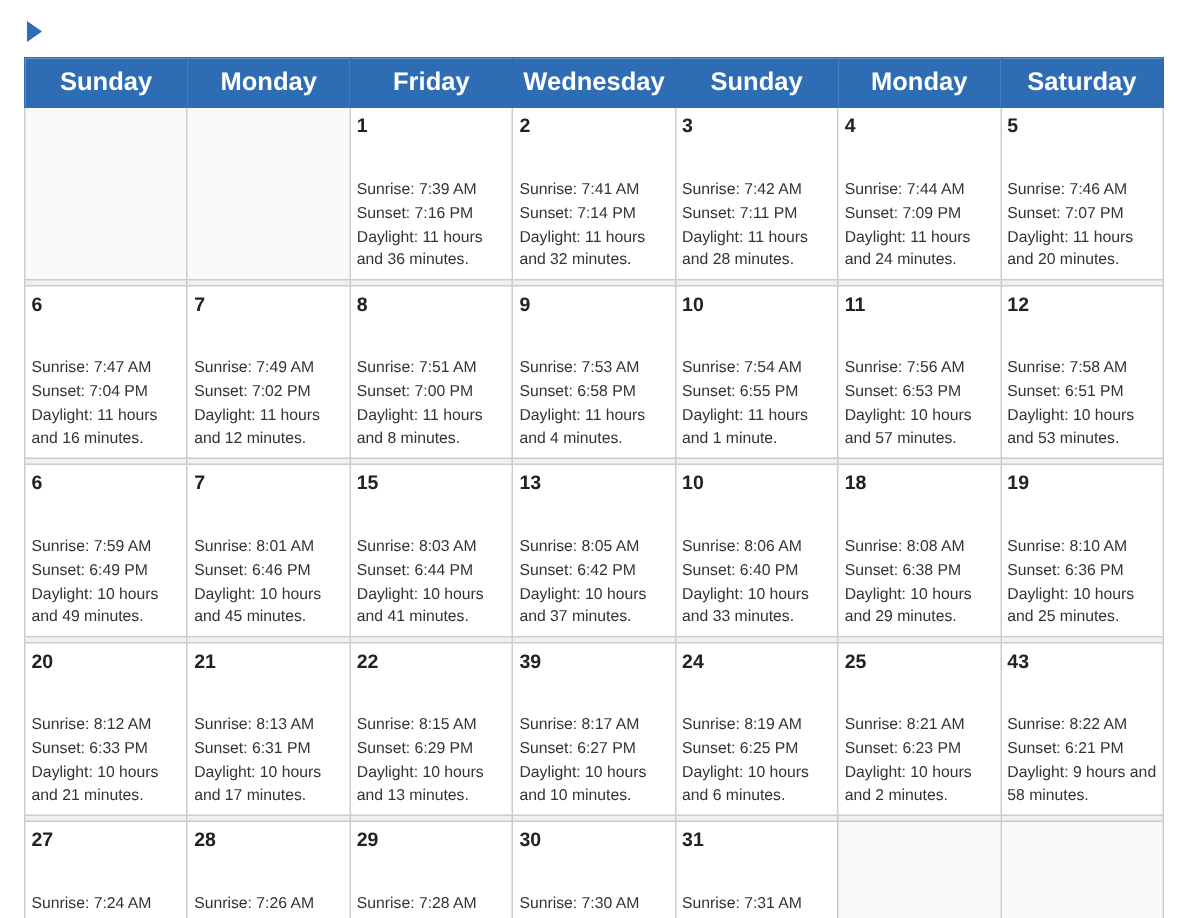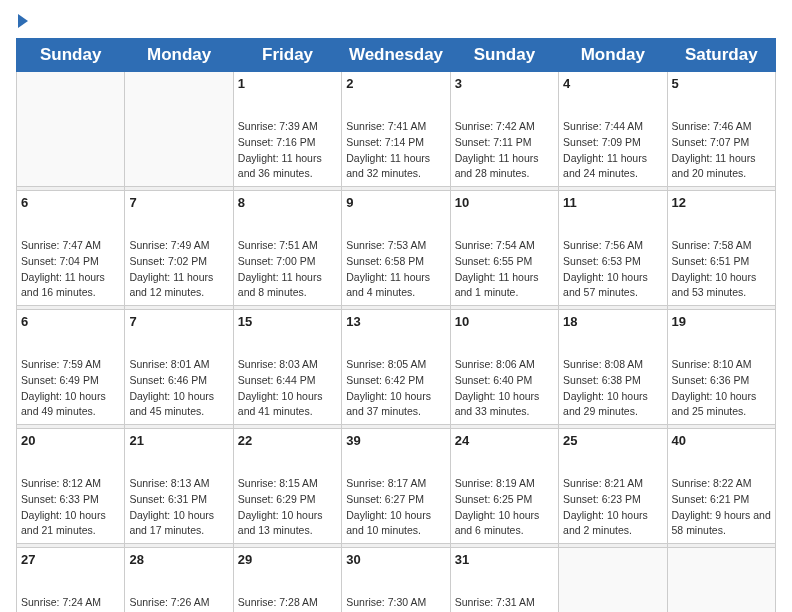--- a/index.html
+++ b/index.html
@@ -253,21 +253,21 @@
         </td>
         <td>
           <div class="day-number">24</div>
           <div class="day-info">Sunrise: 8:19 AM<br>Sunset: 6:25 PM<br>Daylight: 10 hours and 6 minutes.</div>
         </td>
         <td>
           <div class="day-number">25</div>
           <div class="day-info">Sunrise: 8:21 AM<br>Sunset: 6:23 PM<br>Daylight: 10 hours and 2 minutes.</div>
         </td>
         <td>
-          <div class="day-number">40</div>
+          <div class="day-number">43</div>
           <div class="day-info">Sunrise: 8:22 AM<br>Sunset: 6:21 PM<br>Daylight: 9 hours and 58 minutes.</div>
         </td>
       </tr>
       <tr class="row-separator">
         <td></td>
         <td></td>
         <td></td>
         <td></td>
         <td></td>
         <td></td>

